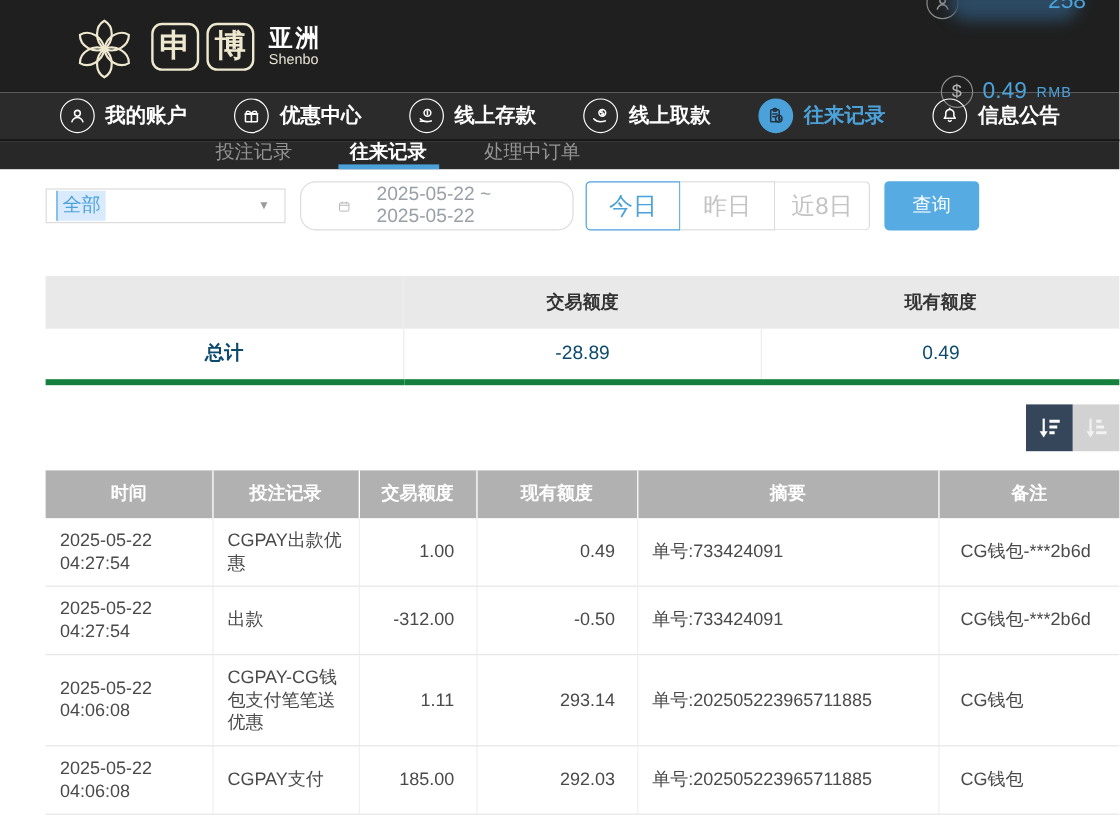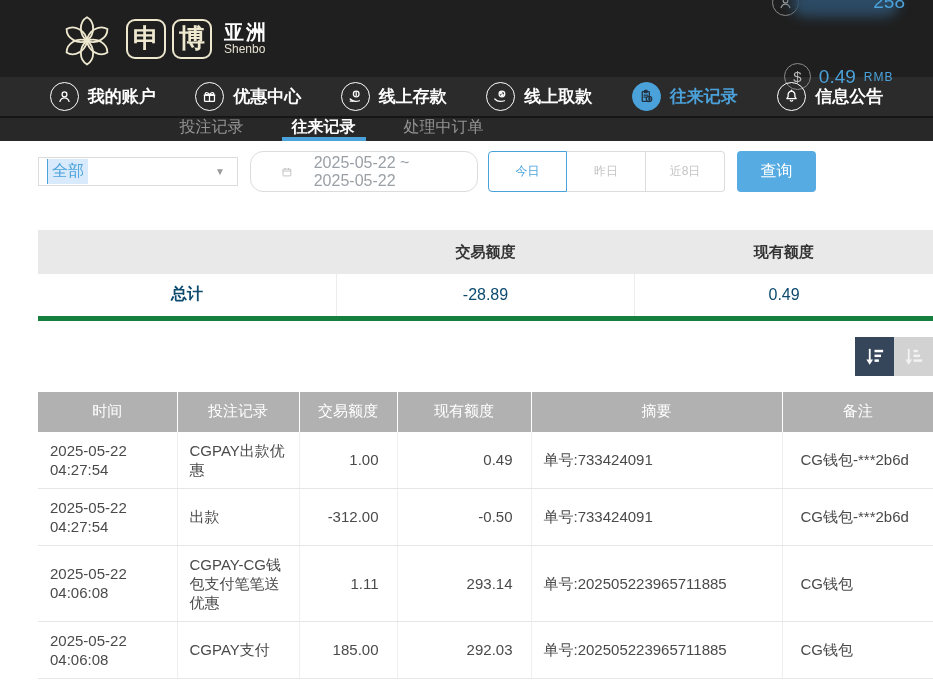--- a/index.html
+++ b/index.html
@@ -59,21 +59,21 @@
   .sel-value { background:#d8eafb; color:#4ba2da; font-size:16px; padding:2px 4px;
     border-left:1.5px solid #4ba2da; }
   .caret { color:#9b9b9b; font-size:10px; }
   .date-input { width:228px; height:41px; border:1px solid #dcdcdc; border-radius:13px;
     display:flex; align-items:center; gap:21px; padding:0 30px; margin-left:12px;
     cursor:pointer; background:#fff; }
   .date-input svg { width:16px; height:16px; stroke:#b3b3b3; fill:none; stroke-width:1.6; }
   .date-text { color:#9aa0a6; font-size:16px; }
   .quick-group { display:flex; margin-left:10px; }
   .quick-btn { width:79px; height:41px; background:#fff; border:1px solid #dcdcdc;
-    border-left:none; color:#c4c4c4; font-size:12px; cursor:pointer; }
+    border-left:none; color:#c4c4c4; font-size:20px; cursor:pointer; }
   .quick-btn:first-child { border-left:1px solid #dcdcdc; border-radius:4px 0 0 4px; }
   .quick-btn:last-child { border-radius:0 4px 4px 0; }
   .quick-btn.active { border:1px solid #4ba2da; color:#4ba2da; }
   .search-btn { width:79px; height:41px; margin-left:12px; background:#56ace2; border:none;
     border-radius:4px; color:#fff; font-size:16px; cursor:pointer; }
 
   
   .summary { margin:38px 0 0 38px; width:895px; border-collapse:collapse; table-layout:fixed; }
   .summary th { background:#e9e9e9; height:44px; font-size:15px; color:#333;
     font-weight:bold; text-align:center; }
@@ -85,21 +85,21 @@
   
   .sort-row { display:flex; justify-content:flex-end; margin-top:16px; }
   .sort-btn { width:39px; height:39px; border:none; display:flex; align-items:center;
     justify-content:center; cursor:pointer; }
   .sort-btn.active { background:#36465a; color:#fff; }
   .sort-btn.inactive { background:#d2d2d2; color:#f2f2f2; }
   .sort-btn svg { width:23px; height:23px; fill:currentColor; }
 
   
   .tx-table { margin:16px 0 0 38px; width:895px; border-collapse:collapse; table-layout:fixed; }
-  .tx-table th { background:#b1b1b1; color:#fff; font-size:15px; font-weight:normal;
+  .tx-table th { background:#b1b1b1; color:#fff; font-size:15px; font-weight:bold;
     height:40px; text-align:center; border-right:1px solid #fff; }
   .tx-table th:last-child { border-right:none; }
   .tx-table td { font-size:15px; color:#4a4a4a; padding:9px 12px; line-height:19px;
     border-bottom:1px solid #e6e6e6; border-right:1px solid #efefef; background:#fff; }
   .tx-table td:last-child { border-right:none; }
   .c0 { width:139px; } .c1 { width:122px; } .c2 { width:98px; }
   .c3 { width:134px; } .c4 { width:251px; } .c5 { width:151px; }
   td.c0, td.c1, td.c4 { text-align:left; }
   td.c2, td.c3 { text-align:right; padding-right:18px; }
   td.c5 { text-align:left; padding-left:18px; }

